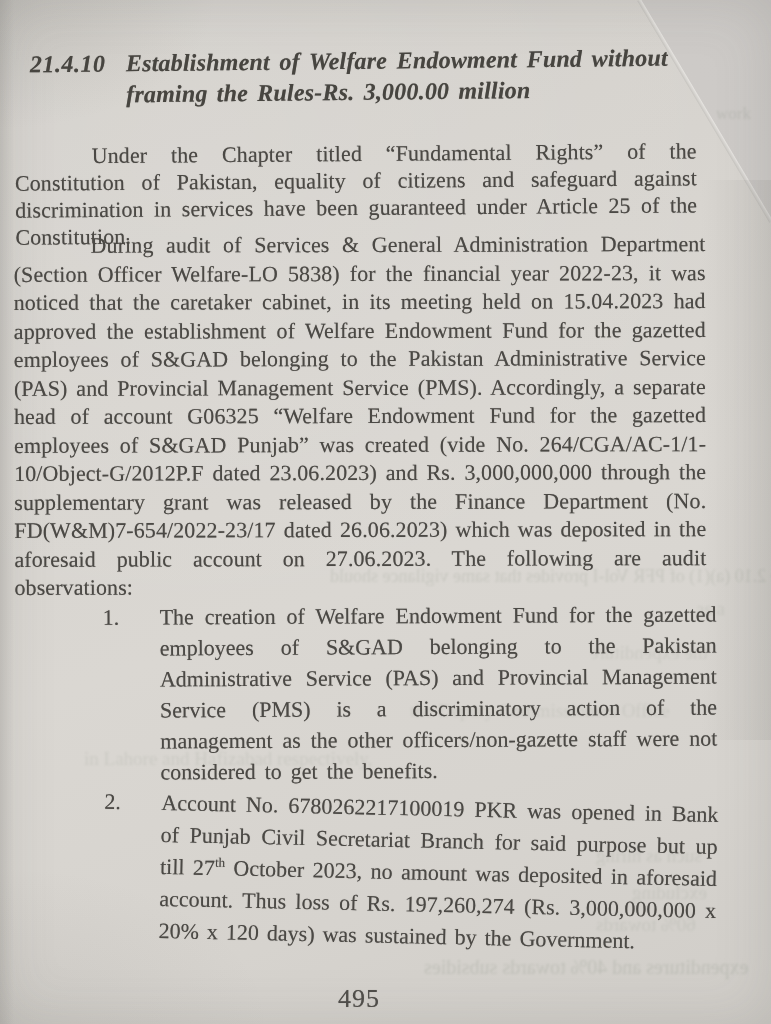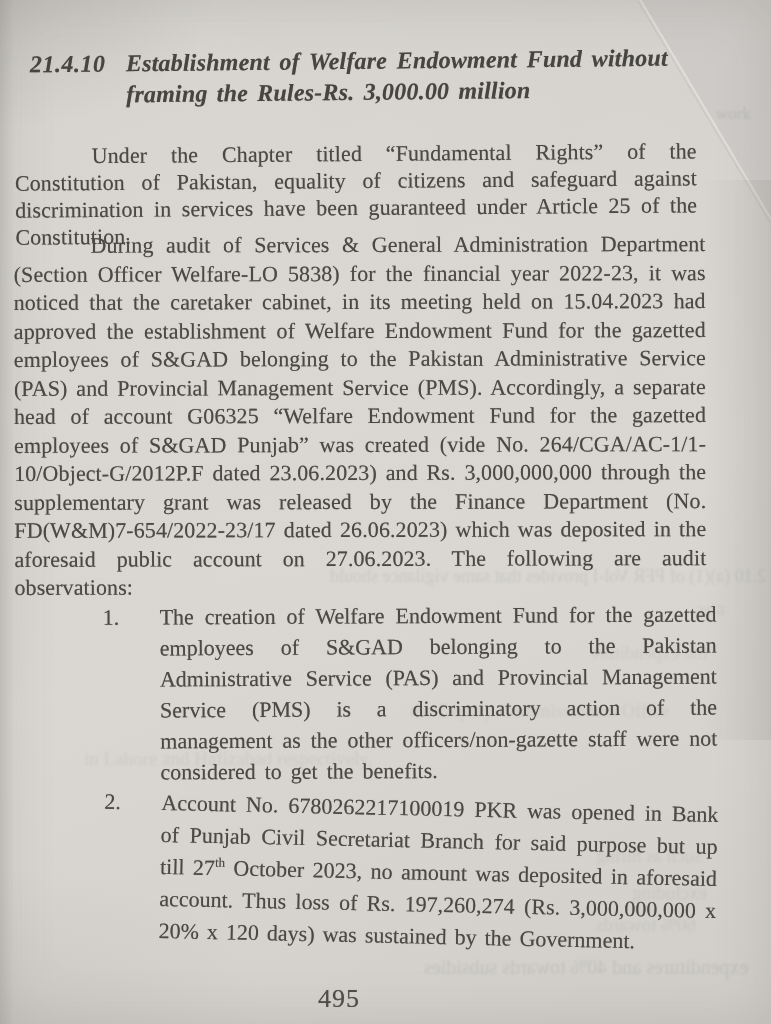--- a/index.html
+++ b/index.html
@@ -92,21 +92,21 @@
   }
   .obs2 {
     left:160px; top:793px; width:557px;
     line-height:32px; word-spacing:2.5px;
     transform:rotate(1.25deg);
   }
   .obs2 sup { font-size:13px; line-height:0; vertical-align:super; }
 
   .page-num {
     position:absolute; left:318px; top:984px; width:82px;
-    text-align:left; font-size:26px; letter-spacing:1px;
+    text-align:center; font-size:26px; letter-spacing:1px;
     color:#504e4a;
   }
 
   
   .bf {
     position:absolute; white-space:nowrap;
     color:#6e7a6a; opacity:0.14;
     filter:blur(1px);
     font-size:19px; font-family:"Liberation Serif", serif;
     pointer-events:none;

